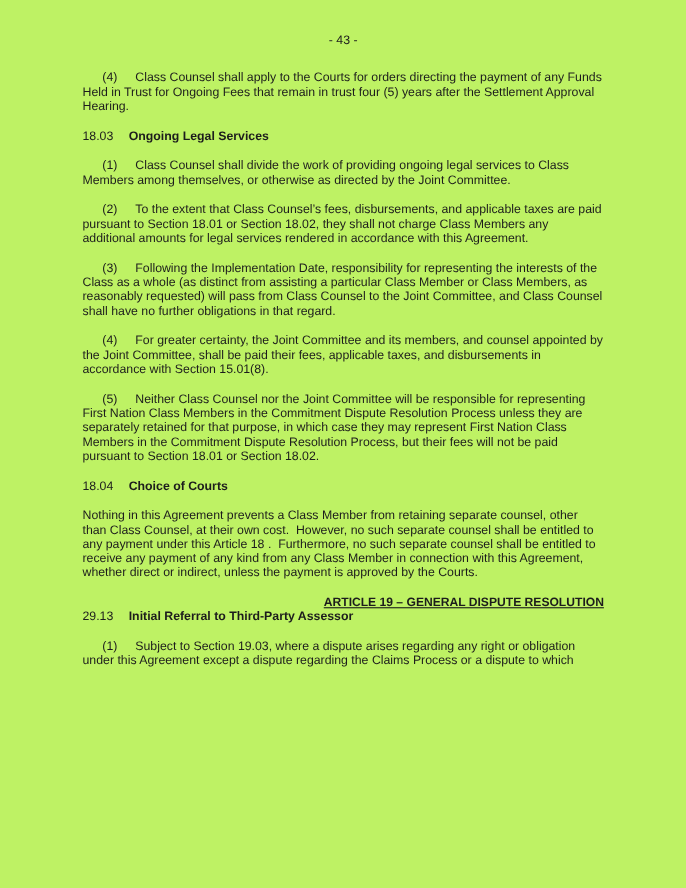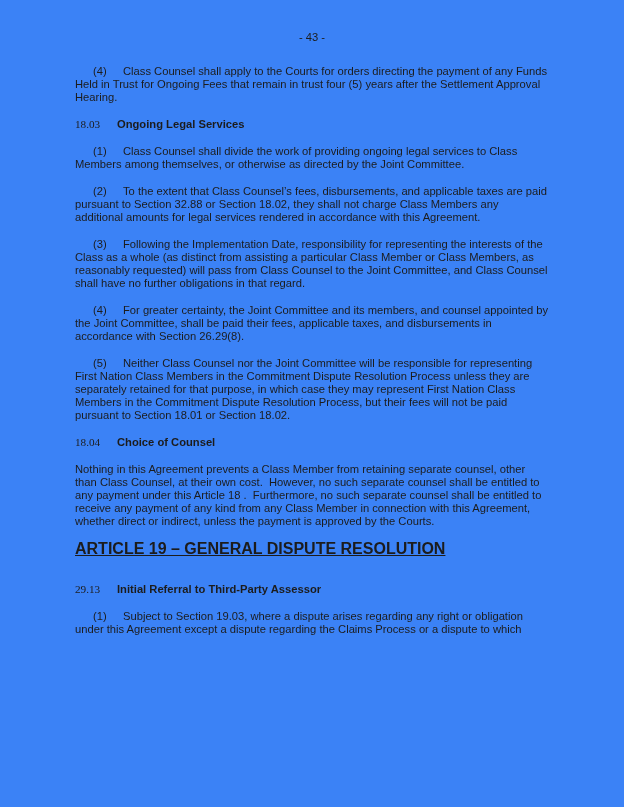--- a/index.html
+++ b/index.html
@@ -10,21 +10,21 @@
     font-family: "Liberation Sans", "DejaVu Sans", sans-serif;
     color: #1c1c1c;
     -webkit-font-smoothing: antialiased;
   }
   .page {
     box-sizing: border-box;
     width: 624px;
     height: 807px;
     padding: 31px 75px 0 75px;
     overflow: hidden;
-    background: #3b82f6;
+    background: #bef264;
   }
   .pagenum {
     text-align: center;
     font-size: 11.2px;
     line-height: 13px;
     margin: 0 0 21px 0;
   }
   .blk {
     font-size: 11.2px;
     line-height: 13px;
@@ -39,28 +39,27 @@
   .sec {
     font-size: 11.2px;
     line-height: 13px;
     margin: 0 0 14px 0;
     font-weight: normal;
   }
   .snum {
     display: inline-block;
     width: 42px;
     font-weight: normal;
-    font-family: Liberation Serif, serif;
   }
   .stitle { font-weight: bold; }
   .article {
-    font-size: 16px;
+    font-size: 11px;
     line-height: 13px;
-    margin: 3px 0 28px 0;
-    text-align: left;
+    margin: 3px 0 0 0;
+    text-align: right;
     font-weight: bold;
   }
   .article span { text-decoration: underline; }
   b { font-weight: bold; }
 </style>
 </head>
 <body>
 
 <div class="page">
 
@@ -68,29 +67,29 @@
 
 
 
 
   <p class="blk"><span class="pnum">(4)</span><span>Class Counsel shall apply to the Courts for orders directing the payment of any Funds Held in Trust for Ongoing Fees that remain in trust four (5) years after the Settlement Approval Hearing.</span></p>
 
   <h2 class="sec blk"><span class="snum">18.03</span><span class="stitle">Ongoing Legal Services</span></h2>
 
   <p class="blk"><span class="pnum">(1)</span><span>Class Counsel shall divide the work of providing ongoing legal services to Class Members among themselves, or otherwise as directed by the Joint Committee.</span></p>
 
-  <p class="blk"><span class="pnum">(2)</span><span>To the extent that Class Counsel’s fees, disbursements, and applicable taxes are paid pursuant to Section 32.88 or Section 18.02, they shall not charge Class Members any additional amounts for legal services rendered in accordance with this Agreement.</span></p>
+  <p class="blk"><span class="pnum">(2)</span><span>To the extent that Class Counsel’s fees, disbursements, and applicable taxes are paid pursuant to Section 18.01 or Section 18.02, they shall not charge Class Members any additional amounts for legal services rendered in accordance with this Agreement.</span></p>
 
   <p class="blk"><span class="pnum">(3)</span><span>Following the Implementation Date, responsibility for representing the interests of the Class as a whole (as distinct from assisting a particular Class Member or Class Members, as reasonably requested) will pass from Class Counsel to the Joint Committee, and Class Counsel shall have no further obligations in that regard.</span></p>
 
-  <p class="blk"><span class="pnum">(4)</span><span>For greater certainty, the Joint Committee and its members, and counsel appointed by the Joint Committee, shall be paid their fees, applicable taxes, and disbursements in accordance with Section 26.29(8).</span></p>
+  <p class="blk"><span class="pnum">(4)</span><span>For greater certainty, the Joint Committee and its members, and counsel appointed by the Joint Committee, shall be paid their fees, applicable taxes, and disbursements in accordance with Section 15.01(8).</span></p>
 
   <p class="blk"><span class="pnum">(5)</span><span>Neither Class Counsel nor the Joint Committee will be responsible for representing First Nation Class Members in the Commitment Dispute Resolution Process unless they are separately retained for that purpose, in which case they may represent First Nation Class Members in the Commitment Dispute Resolution Process, but their fees will not be paid pursuant to Section 18.01 or Section 18.02.</span></p>
 
-  <h2 class="sec blk"><span class="snum">18.04</span><span class="stitle">Choice of Counsel</span></h2>
+  <h2 class="sec blk"><span class="snum">18.04</span><span class="stitle">Choice of Courts</span></h2>
 
   <p class="blk"><span>Nothing in this Agreement prevents a Class Member from retaining separate counsel, other than Class Counsel, at their own cost.&nbsp; However, no such separate counsel shall be entitled to any payment under this Article 18 .&nbsp; Furthermore, no such separate counsel shall be entitled to receive any payment of any kind from any Class Member in connection with this Agreement, whether direct or indirect, unless the payment is approved by the Courts.</span></p>
 
   <h2 class="article"><span>ARTICLE 19 – GENERAL DISPUTE RESOLUTION</span></h2>
 
   <h2 class="sec blk"><span class="snum">29.13</span><span class="stitle">Initial Referral to Third-Party Assessor</span></h2>
 
   <p class="blk"><span class="pnum">(1)</span><span>Subject to Section 19.03, where a dispute arises regarding any right or obligation under this Agreement except a dispute regarding the Claims Process or a dispute to which</span></p>
 
 </div>

